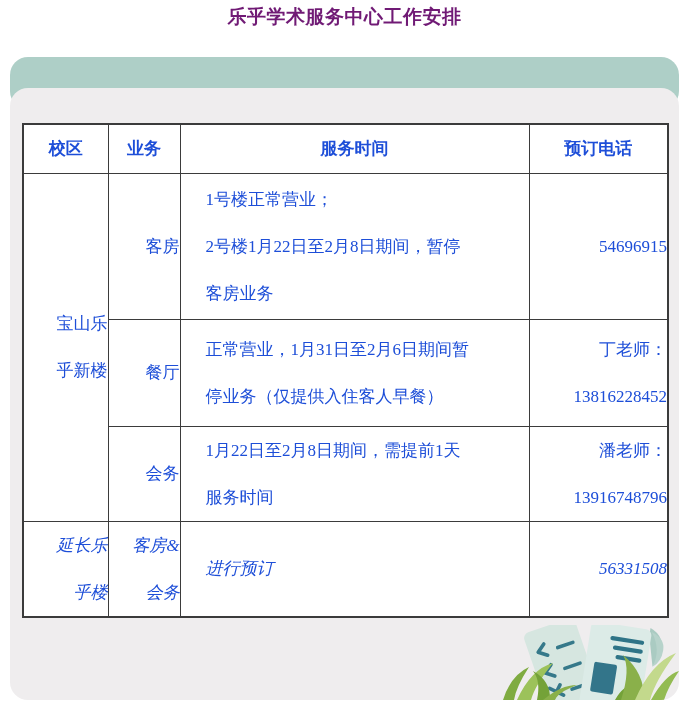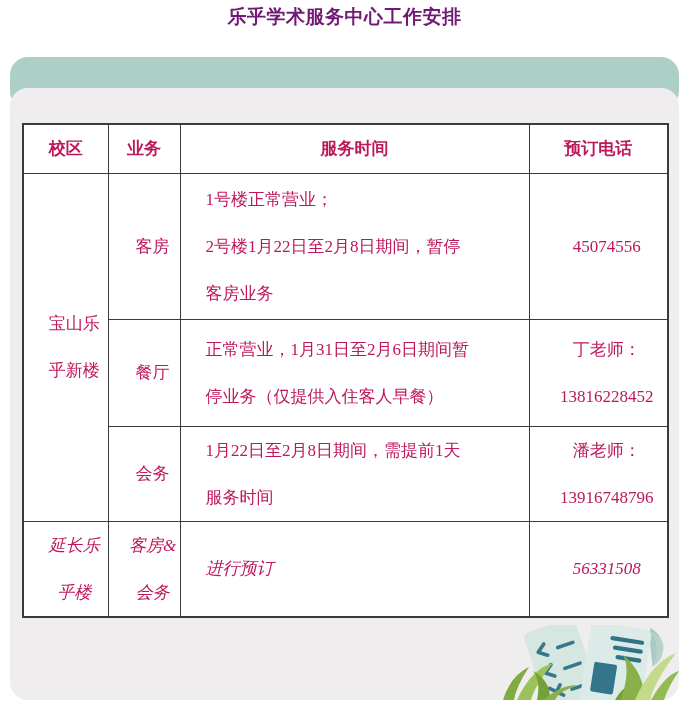--- a/index.html
+++ b/index.html
@@ -11,28 +11,28 @@
       font-family:"Liberation Sans","DejaVu Sans",sans-serif;}
 
   .accent-bar{position:absolute;left:10px;top:57px;width:669px;height:52px;
       border-radius:18px;background:#aecfc7;}
 
   .content-panel{position:absolute;left:10px;top:88px;width:669px;height:612px;
       border-radius:18px;background:#efedee;overflow:hidden;}
 
   table.schedule{position:absolute;left:12px;top:35px;width:645px;
       border-collapse:collapse;background:#ffffff;table-layout:fixed;
-      font-family:"Liberation Serif","DejaVu Serif",serif;color:#be185d;}
+      font-family:"Liberation Serif","DejaVu Serif",serif;color:#1d4ed8;}
   table.schedule,table.schedule th,table.schedule td{border:1.6px solid #3b3b3b;}
   table.schedule{border-width:2px;}
   th,td{font-size:17px;vertical-align:middle;white-space:pre-line;
       line-height:47px;padding:0;overflow:hidden;}
   th{font-weight:bold;text-align:center;}
   td{font-weight:normal;}
-  .c-center{text-align:center;padding-left:17px;}
+  .c-center{text-align:right;padding-left:17px;}
   .c-service{text-align:left;padding-left:25px;padding-right:6px;}
   tr.h-head{height:49px;}
   tr.h-r1{height:146px;}
   tr.h-r2{height:107px;}
   tr.h-r3{height:92px;}
   tr.h-r4{height:68px;font-style:italic;}
 
   .illustration{position:absolute;right:0;bottom:0;width:176px;height:75px;}
   .illustration svg{display:block;}
 </style>
@@ -61,21 +61,21 @@
       </tr>
     </thead>
     <tbody>
       <tr class="h-r1">
         <td class="c-center" rowspan="3">宝山乐
 乎新楼</td>
         <td class="c-center">客房</td>
         <td class="c-service">1号楼正常营业；
 2号楼1月22日至2月8日期间，暂停
 客房业务</td>
-        <td class="c-center">45074556</td>
+        <td class="c-center">54696915</td>
       </tr>
       <tr class="h-r2">
         <td class="c-center">餐厅</td>
         <td class="c-service">正常营业，1月31日至2月6日期间暂
 停业务（仅提供入住客人早餐）</td>
         <td class="c-center">丁老师：
 13816228452</td>
       </tr>
       <tr class="h-r3">
         <td class="c-center">会务</td>

